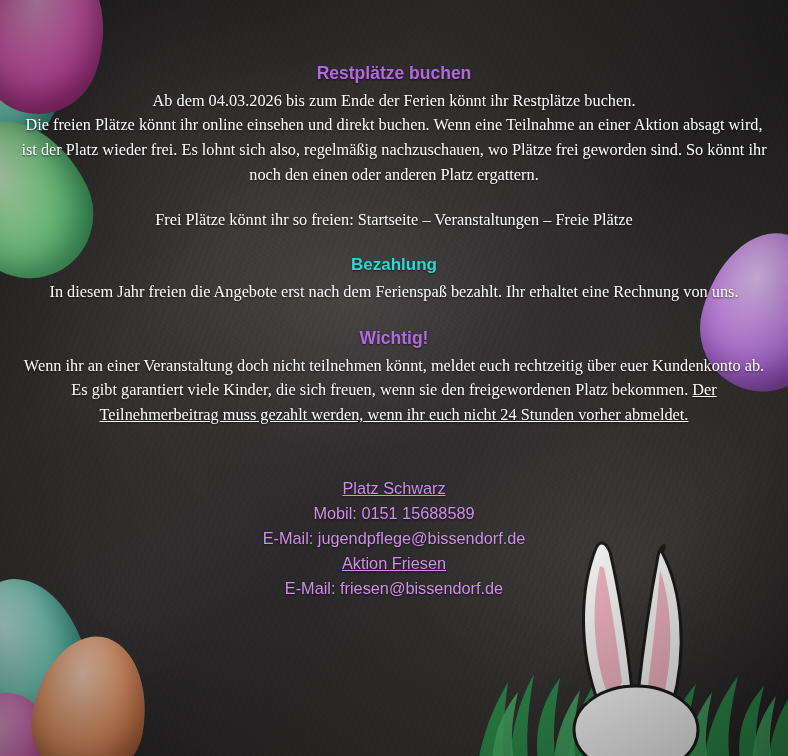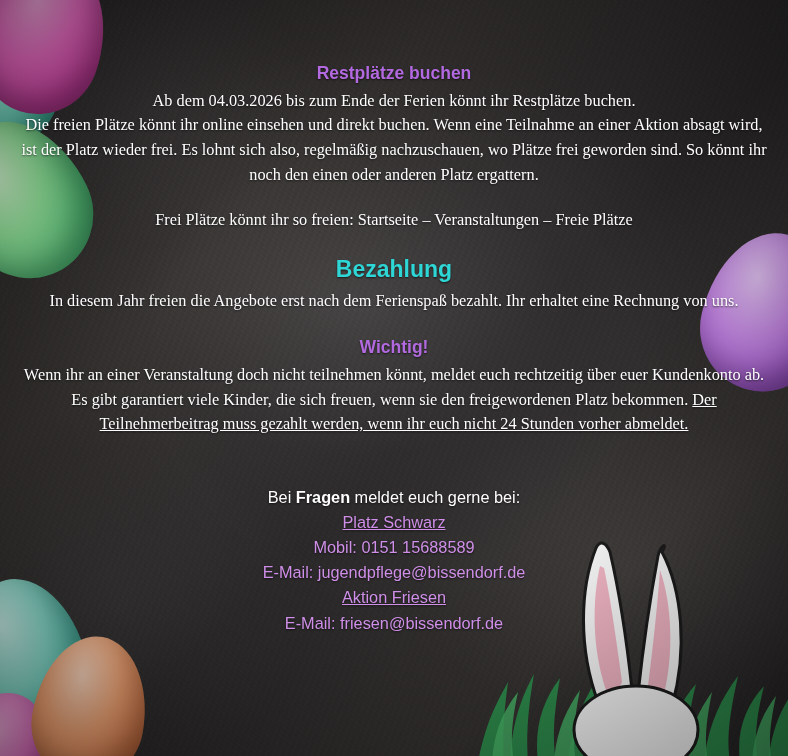--- a/index.html
+++ b/index.html
@@ -130,21 +130,21 @@
   }
   .h-purple {
     color: #b36ae0;
     font-weight: bold;
     font-size: 17.5px;
     margin: 0 0 2px 0;
   }
   .h-cyan {
     color: #2fd6d6;
     font-weight: bold;
-    font-size: 23px;
+    font-size: 17px;
     margin: 0 0 2px 0;
   }
   .para { margin: 0; padding: 0 6px; font-family: Liberation Serif, serif; }
   .spacer-md { height: 20px; }
   .spacer-xl { height: 48px; }
   .u { text-decoration: underline; }
   .b { font-weight: bold; }
   .contact-block { font-size: 16.3px; line-height: 1.54; }
   .link-name {
     color: #cf8fe8;
@@ -219,21 +219,20 @@
     <div class="h-cyan">Bezahlung</div>
     <div class="para">In diesem Jahr freien die Angebote erst nach dem Ferienspaß bezahlt. Ihr erhaltet eine Rechnung von uns.</div>
 
     <div class="spacer-md"></div>
     <div class="h-purple">Wichtig!</div>
     <div class="para"><span>Wenn ihr an einer Veranstaltung doch nicht teilnehmen könnt, meldet euch rechtzeitig über euer Kundenkonto ab. Es gibt garantiert viele Kinder, die sich freuen, wenn sie den freigewordenen Platz bekommen. </span><span class="u">Der Teilnehmerbeitrag muss gezahlt werden, wenn ihr euch nicht 24 Stunden vorher abmeldet.</span></div>
 
     <div class="spacer-xl"></div>
 
     <div class="contact-block">
-      <div class="contact-lead"><span>Bei </span><span class="b">Fragen</span><span> meldet euch gerne bei:</span></div>
       <div class="link-name">Platz Schwarz</div>
       <div class="mail-line">Mobil: 0151 15688589</div>
       <div class="mail-line">E-Mail: jugendpflege@bissendorf.de</div>
       <div class="link-name">Aktion Friesen</div>
       <div class="mail-line">E-Mail: friesen@bissendorf.de</div>
     </div>
 
   </div>
 </div>
 

